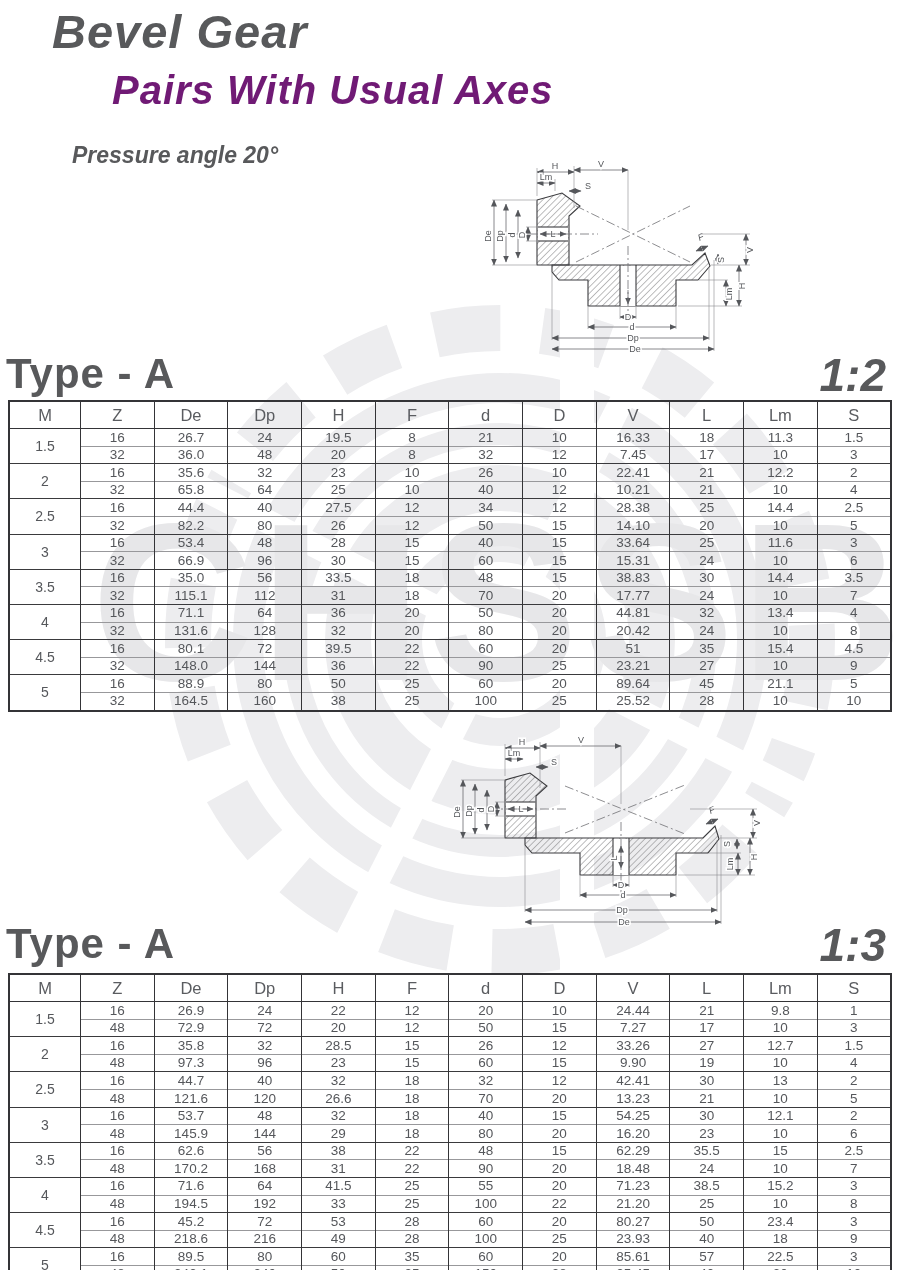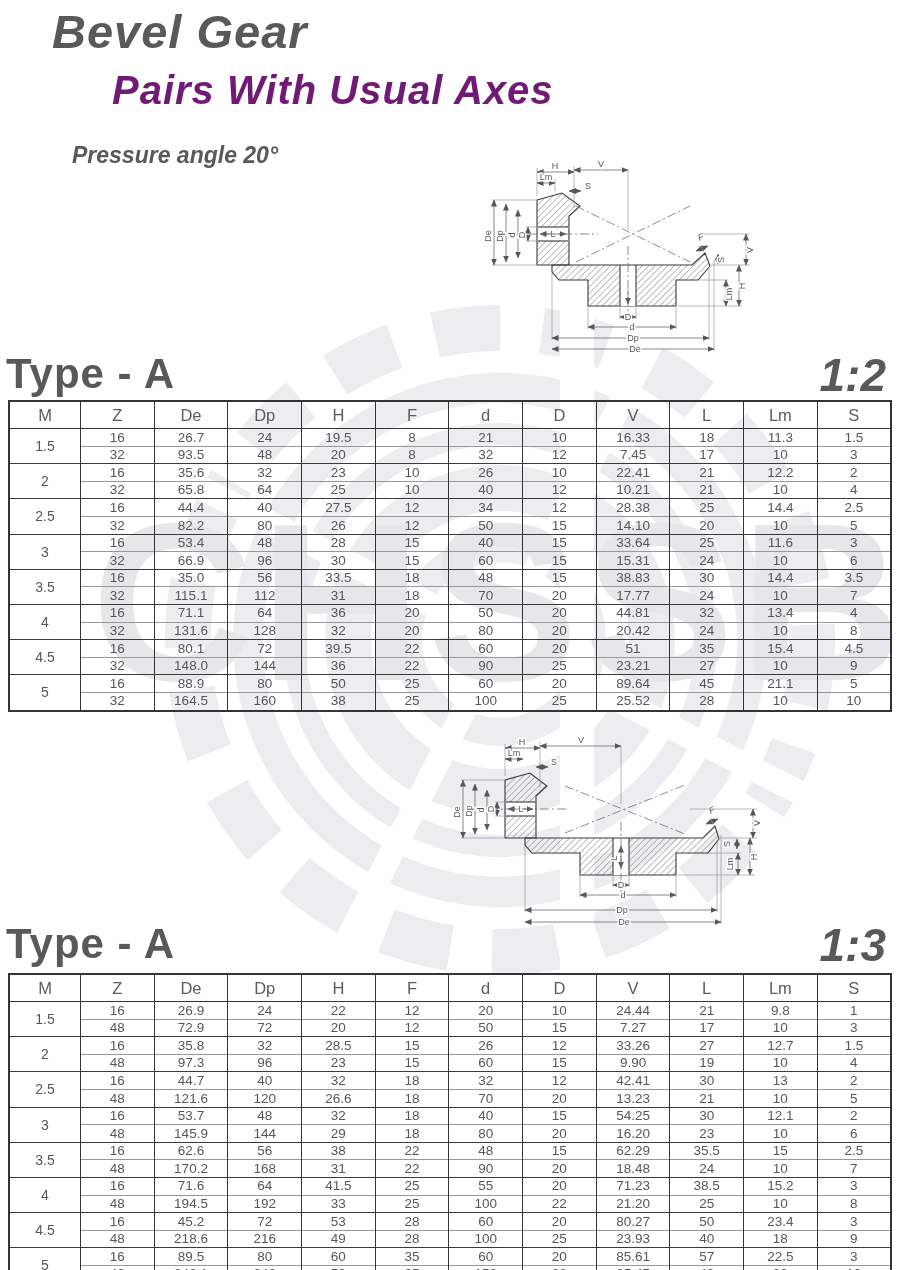--- a/index.html
+++ b/index.html
@@ -184,21 +184,21 @@
             <td>8</td>
             <td>21</td>
             <td>10</td>
             <td>16.33</td>
             <td>18</td>
             <td>11.3</td>
             <td>1.5</td>
           </tr>
           <tr class="inner">
             <td>32</td>
-            <td>93.5</td>
+            <td>36.0</td>
             <td>48</td>
             <td>20</td>
             <td>8</td>
             <td>32</td>
             <td>12</td>
             <td>7.45</td>
             <td>17</td>
             <td>10</td>
             <td>3</td>
           </tr>

